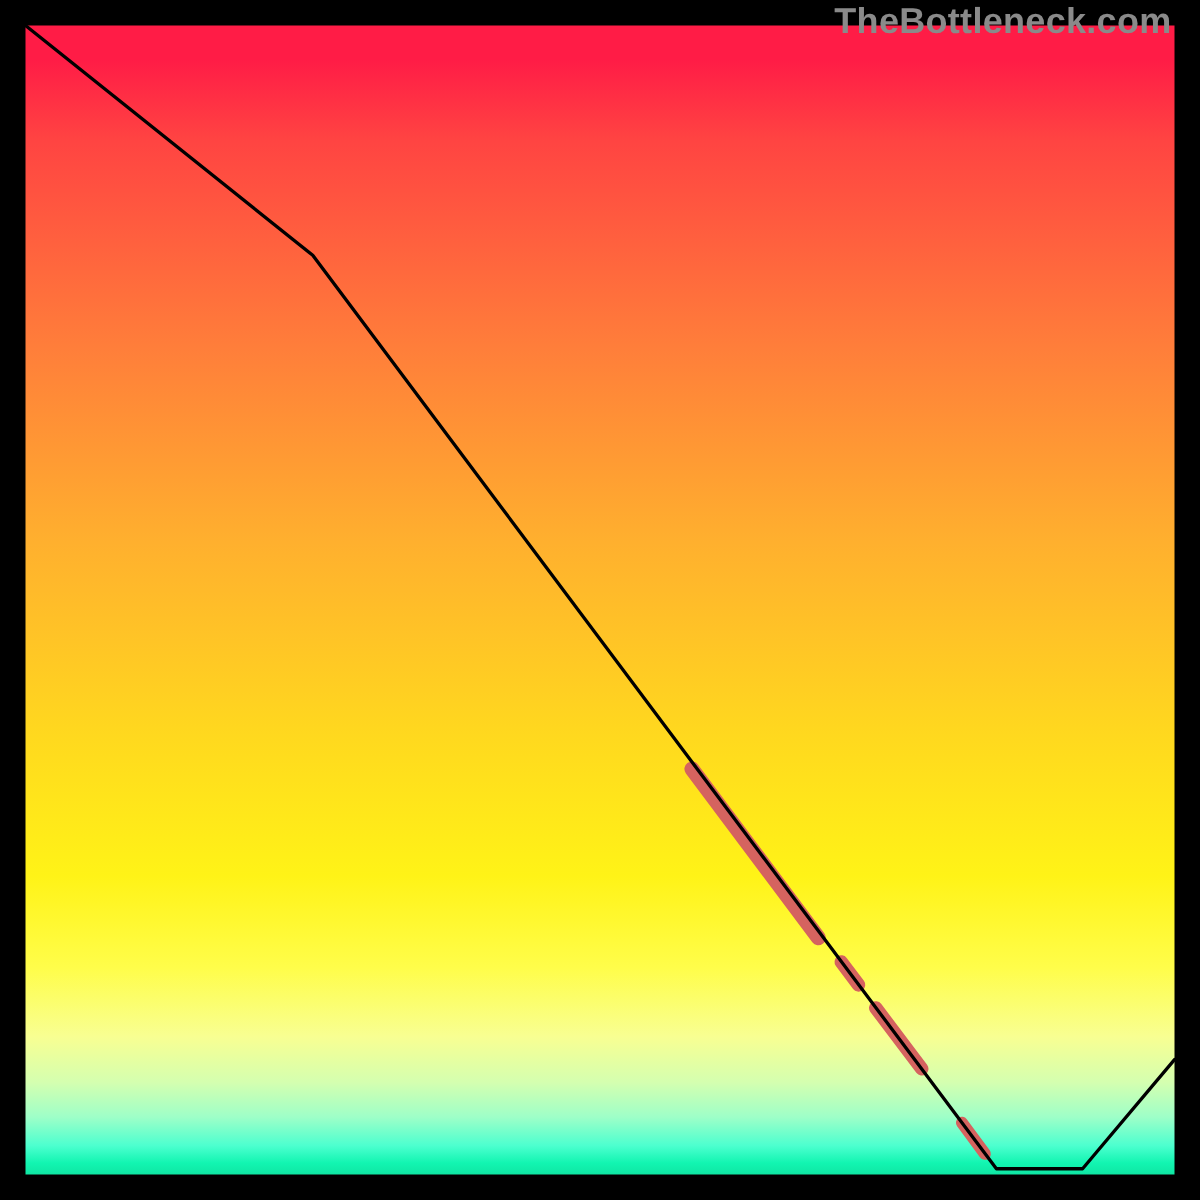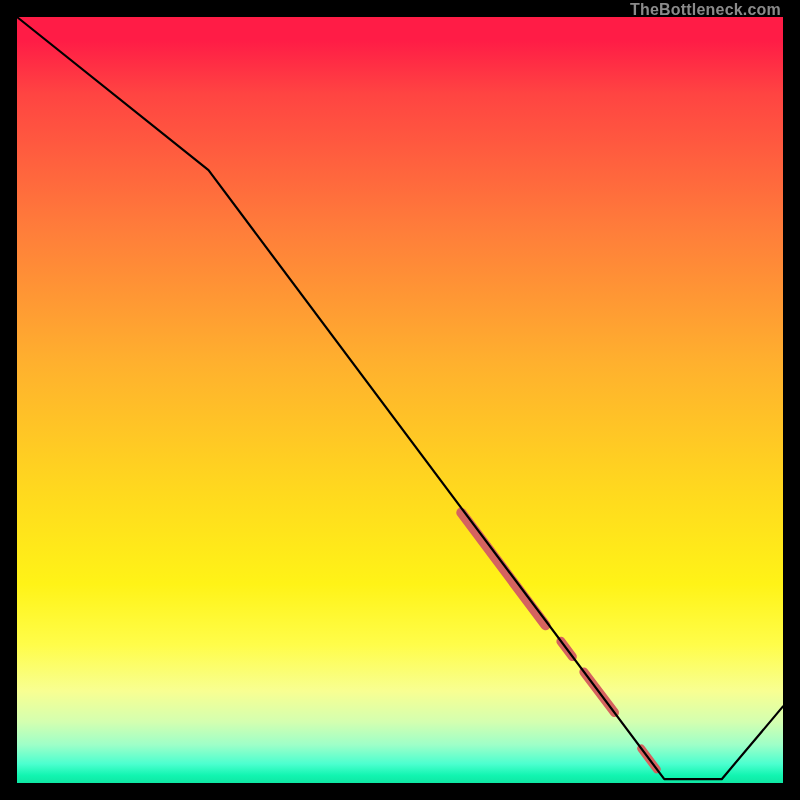--- a/index.html
+++ b/index.html
@@ -40,21 +40,21 @@
       #4cffcf 97.5%,
       #12f5b1 99%,
       #0fe6a3 100%
     );
   }
   .watermark {
     position: absolute;
     top: -16px;
     right: 2px;
     color: #8a8a8a;
-    font-size: 16px;
+    font-size: 24px;
     font-weight: 600;
     letter-spacing: 0.2px;
     user-select: none;
   }
   svg.plot {
     position: absolute;
     left: 0;
     top: 0;
     width: 766px;
     height: 766px;

